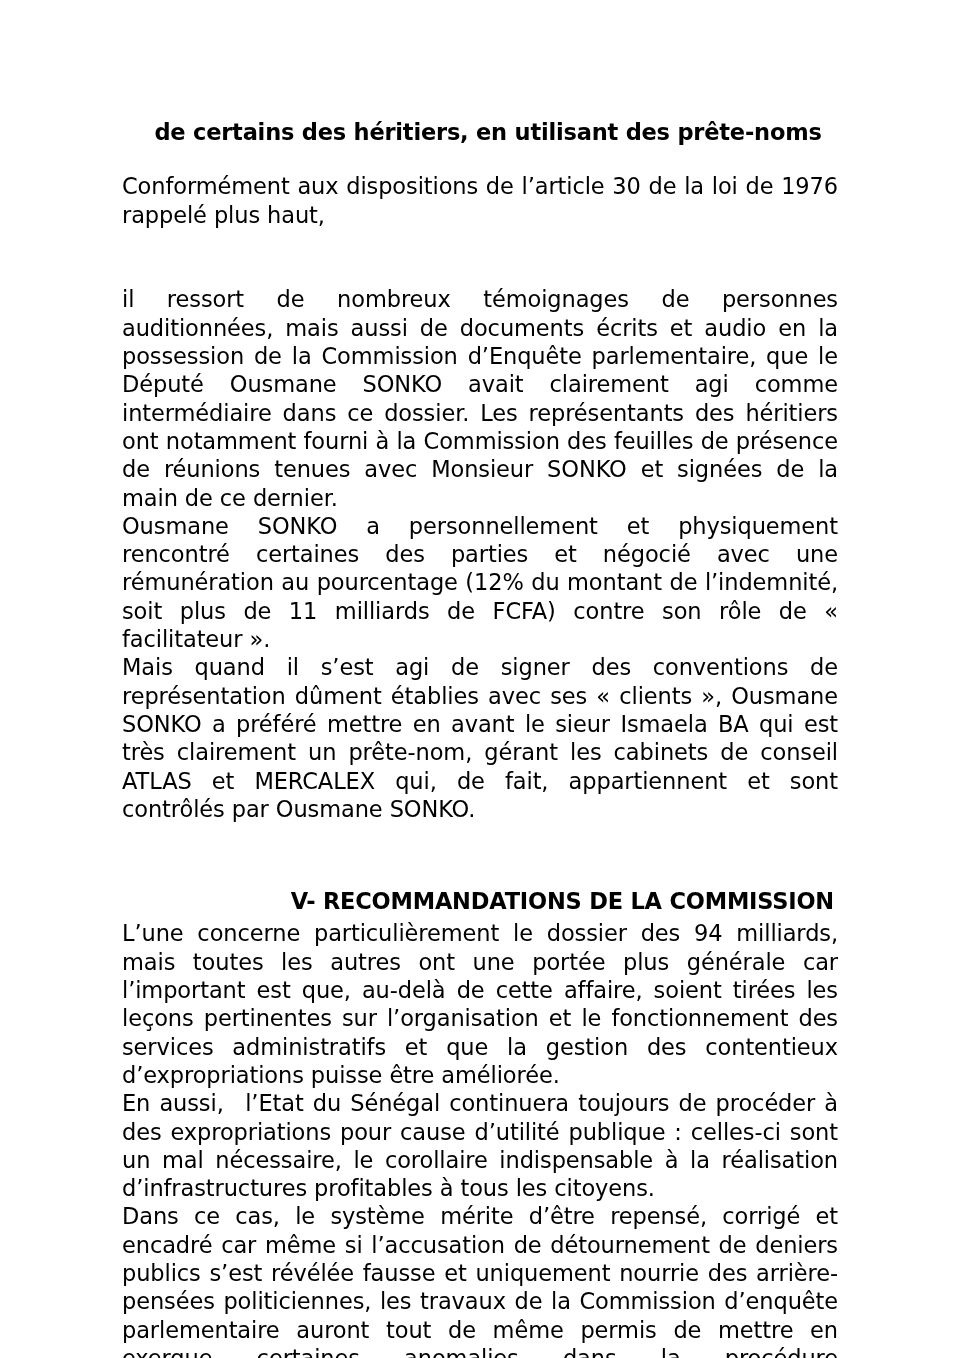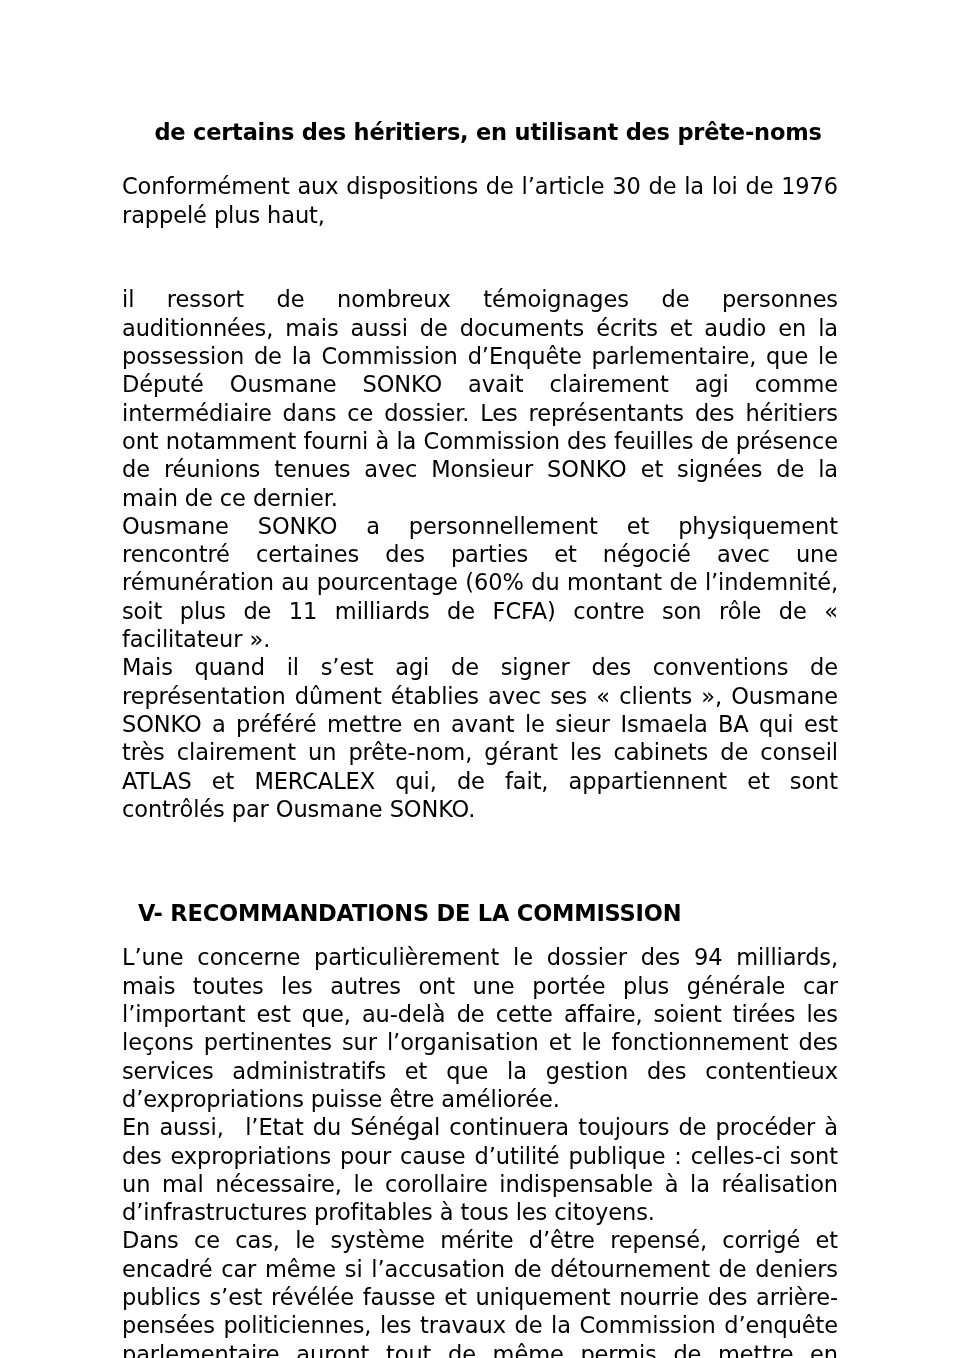--- a/index.html
+++ b/index.html
@@ -50,22 +50,22 @@
     font-weight: bold;
     text-align: center;
     margin: 0;
     letter-spacing: -0.2px;
     padding-left: 16px;
   }
   .section-heading {
     font-size: 22.5px;
     line-height: 28.3px;
     font-weight: bold;
-    text-align: left;
-    margin: 16px;
+    text-align: right;
+    margin: 4px;
     letter-spacing: -0.2px;
   }
   .gap-blank-line {
     height: 28.3px;
   }
   .gap-small {
     height: 26px;
   }
   .gap-section {
     height: 60px;
@@ -85,21 +85,21 @@
 
     <div class="gap-small"></div>
 
     <p class="para last-flush">Conformément aux dispositions de l’article 30 de la loi de 1976 rappelé plus haut,</p>
 
     <div class="gap-blank-line"></div>
     <div class="gap-blank-line"></div>
 
     <p class="para last-flush">il ressort de nombreux témoignages de personnes auditionnées, mais aussi de documents écrits et audio en la possession de la Commission d’Enquête parlementaire, que le Député Ousmane SONKO avait clairement agi comme intermédiaire dans ce dossier. Les représentants des héritiers ont notamment fourni à la Commission des feuilles de présence de réunions tenues avec Monsieur SONKO et signées de la main de ce dernier.</p>
 
-    <p class="para last-flush">Ousmane SONKO a personnellement et physiquement rencontré certaines des parties et négocié avec une rémunération au pourcentage (60% du montant de l’indemnité, soit plus de 11 milliards de FCFA) contre son rôle de « facilitateur ».</p>
+    <p class="para last-flush">Ousmane SONKO a personnellement et physiquement rencontré certaines des parties et négocié avec une rémunération au pourcentage (12% du montant de l’indemnité, soit plus de 11 milliards de FCFA) contre son rôle de « facilitateur ».</p>
 
     <p class="para last-flush">Mais quand il s’est agi de signer des conventions de représentation dûment établies avec ses « clients », Ousmane SONKO a préféré mettre en avant le sieur Ismaela BA qui est très clairement un prête-nom, gérant les cabinets de conseil ATLAS et MERCALEX qui, de fait, appartiennent et sont contrôlés par Ousmane SONKO.</p>
 
     <div class="gap-section"></div>
 
     <div class="section-heading">V- RECOMMANDATIONS DE LA COMMISSION</div>
 
 
     <p class="para last-flush">L’une concerne particulièrement le dossier des 94 milliards, mais toutes les autres ont une portée plus générale car l’important est que, au-delà de cette affaire, soient tirées les leçons pertinentes sur l’organisation et le fonctionnement des services administratifs et que la gestion des contentieux d’expropriations puisse être améliorée.</p>
 

